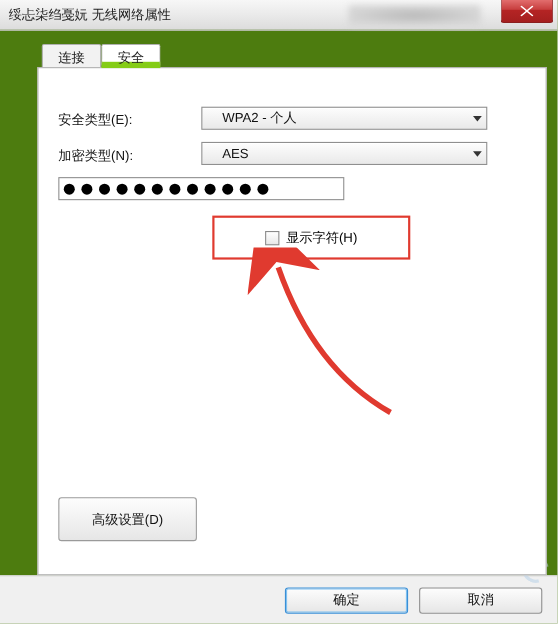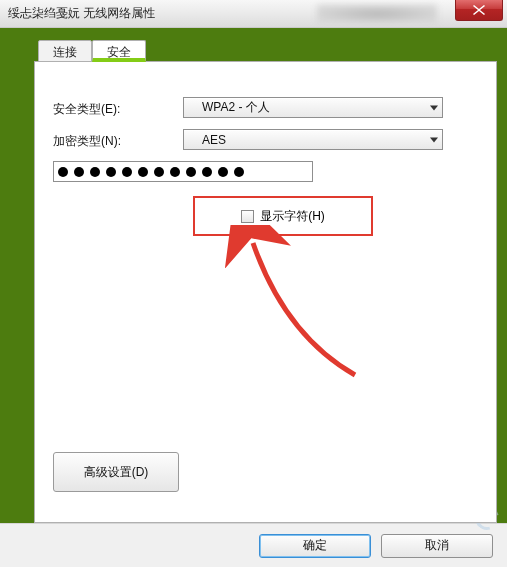--- a/index.html
+++ b/index.html
@@ -38,21 +38,21 @@
   .client { position: absolute; left: 10px; right: 10px; top: 40px; bottom: 44px; margin-left: 24px; }
   .tabstrip { position: relative; height: 22px; }
   .tab {
     position: absolute; top: 0; height: 22px;
     background: #fff;
     border: 1px solid #b0b0b0;
     padding: 3px 14px 0;
     color: #222;
   }
   .tab.inactive { background: #f2f2f2; z-index: 1; border-top-left-radius:2px; border-top-right-radius:2px;}
-  .tab.active { z-index: 3; border-bottom: 4px solid #84cc16; border-top-left-radius:2px; border-top-right-radius:2px;}
+  .tab.active { z-index: 3; border-bottom: 6px solid #84cc16; border-top-left-radius:2px; border-top-right-radius:2px;}
   .tab1 { left: 4px; }
   .tab2 { left: 58px; }
   .tabpanel {
     position: absolute; left: 0; right: 0; top: 21px; bottom: 0;
     border: 1px solid #b0b0b0; background: #fff; z-index: 2;
   }
 
   .form { padding: 28px 18px 0 18px; }
   .row { display: flex; align-items: flex-end; height: 28px; margin-bottom: 4px; }
   .row label { width: 130px; color: #111; }

